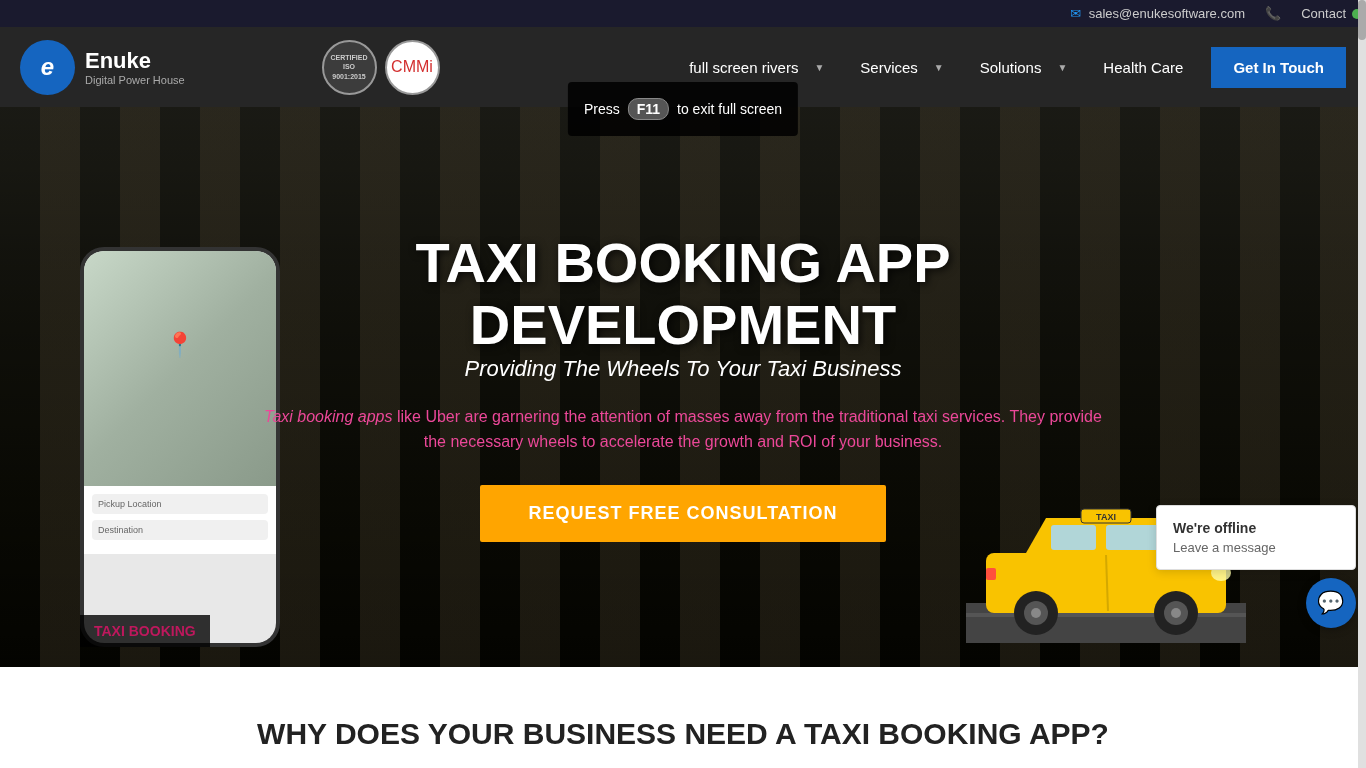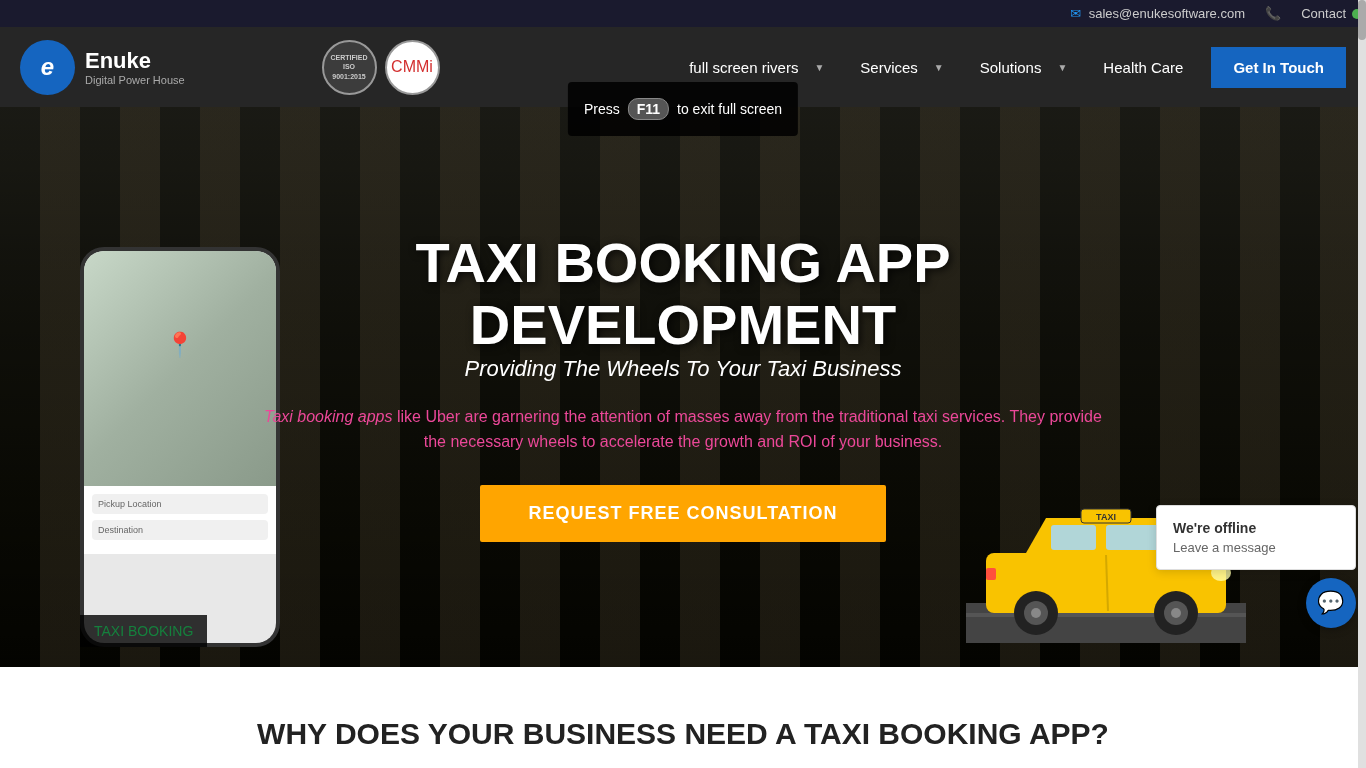--- a/index.html
+++ b/index.html
@@ -231,23 +231,23 @@
       margin-bottom: 6px;
       font-size: 9px;
       display: flex; align-items: center;
       padding: 0 6px; color: #666;
     }
     .taxi-label {
       position: absolute;
       bottom: 20px;
       left: 0;
       background: rgba(0,0,0,0.8);
-      color: #15803d;
+      color: #be185d;
       font-size: 14px;
-      font-weight: normal;
+      font-weight: bold;
       padding: 8px 14px;
       text-transform: uppercase;
       text-align: right;
     }
 
     
     .taxi-car {
       position: absolute;
       right: 120px;
       bottom: 20px;

